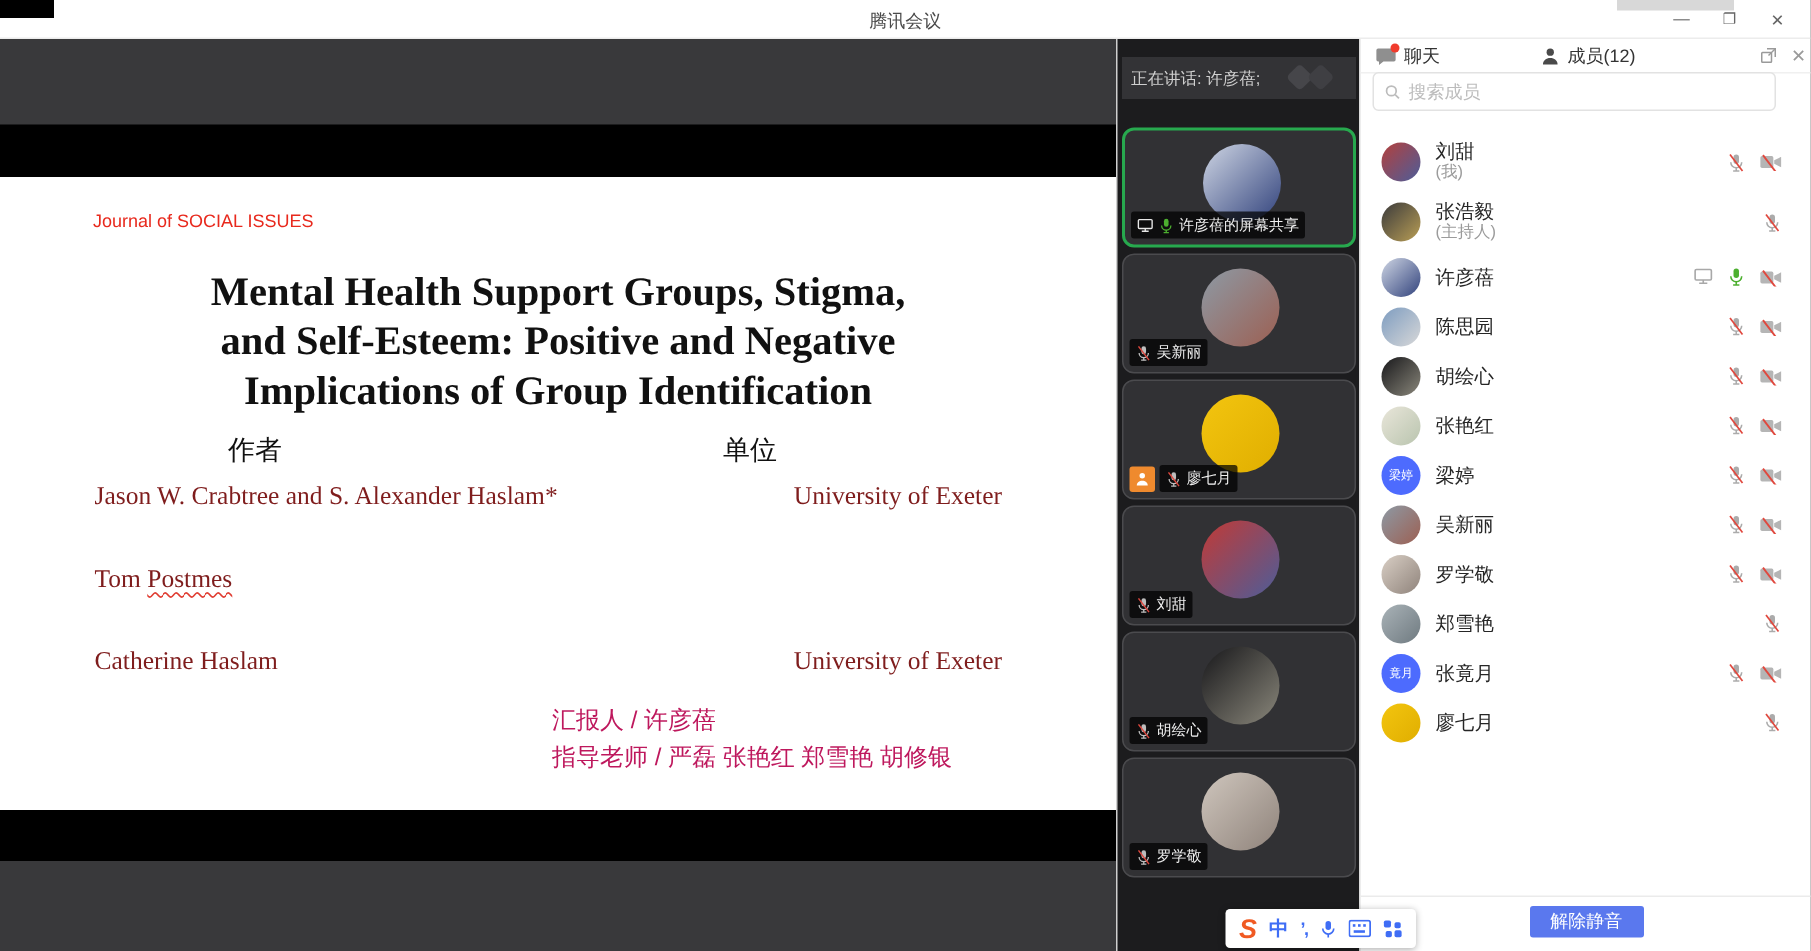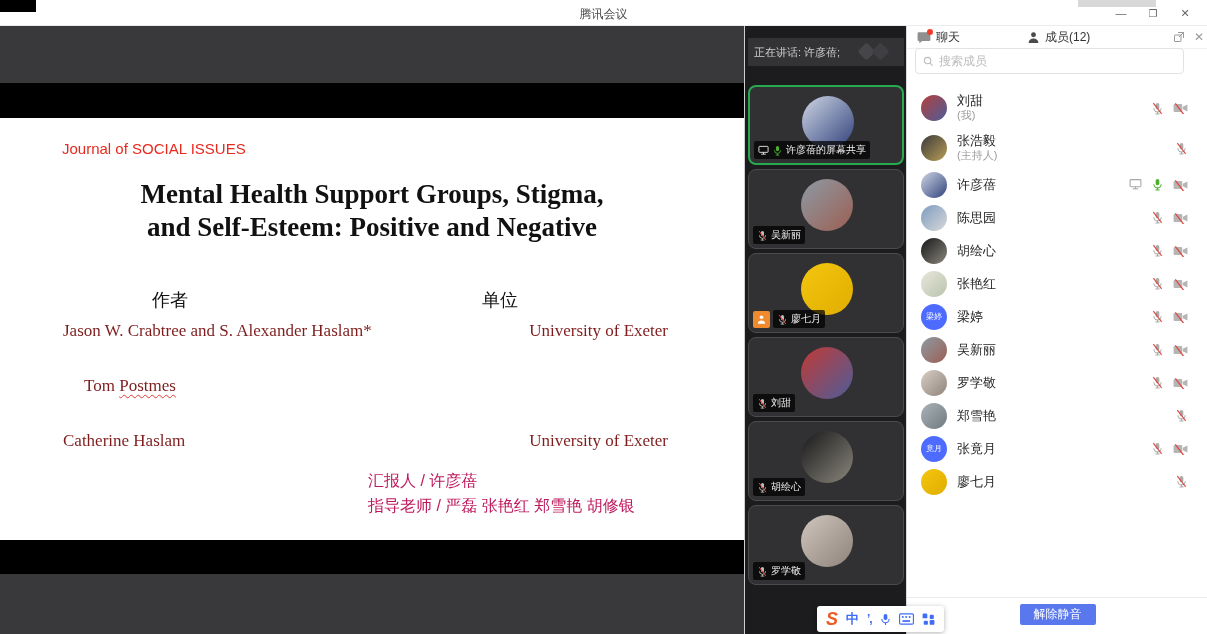--- a/index.html
+++ b/index.html
@@ -13,21 +13,21 @@
   .win-controls { position:absolute; right:8px; top:3px; display:flex; gap:4px; }
   .win-btn { width:28px; height:20px; display:flex; align-items:center; justify-content:center; font-size:11px; color:#666; cursor:default; }
   .artifact-tl { position:absolute; left:0; top:0; width:36px; height:12px; background:#000; }
   .artifact-tr { position:absolute; left:1078px; top:0; width:78px; height:7px; background:#d8d8d8; }
 
   
   .share-area { position:absolute; left:0; top:26px; width:744px; height:608px; background:#39393b; }
   .bar-black-top { position:absolute; left:0; top:57px; width:744px; height:35px; background:#000; }
   .bar-black-bottom { position:absolute; left:0; top:514px; width:744px; height:34px; background:#000; }
   .slide { position:absolute; left:0; top:92px; width:744px; height:422px; background:#ffffff; font-family:"Liberation Serif","DejaVu Serif",serif; }
-  .journal { position:absolute; left:62px; top:22px; font-family:"Liberation Sans","DejaVu Sans",sans-serif; font-size:15px; }
+  .journal { position:absolute; left:62px; top:22px; font-family:"Liberation Sans","DejaVu Sans",sans-serif; font-size:12px; }
   .slide-title { position:absolute; left:0; top:60px; width:744px; text-align:center; font-weight:bold; font-size:27px; line-height:33px; color:#111; }
   .col-head { position:absolute; top:170px; font-family:"Liberation Sans","DejaVu Sans",sans-serif; font-size:18px; color:#111; }
   .col-head.author { left:152px; }
   .col-head.affil  { left:482px; }
   .author-row { position:absolute; left:63px; width:605px; display:flex; justify-content:space-between; font-size:17px; color:#7f1d1d; }
   .author-row .spell { text-decoration:underline wavy #e03c31 1px; text-underline-offset:3px; }
   .presenter-block { position:absolute; left:368px; top:350px; font-family:"Liberation Sans","DejaVu Sans",sans-serif; font-size:16px; font-weight:500; color:#be185d; line-height:25px; }
 
   
   .video-strip { position:absolute; left:744px; top:26px; width:162px; height:608px; background:#1c1c1e; border-left:1px solid #cfcfcf; }
@@ -90,29 +90,30 @@
   <div class="artifact-tr"></div>
 
   <div class="share-area">
     <div class="bar-black-top"></div>
     <div class="bar-black-bottom"></div>
     <div class="slide">
       <div class="journal" style="color: rgb(232, 41, 29);">Journal of SOCIAL ISSUES</div>
       <div class="slide-title">
         <div>Mental Health Support Groups, Stigma,</div>
         <div>and Self-Esteem: Positive and Negative</div>
+        <div>Implications of Group Identification</div>
       </div>
       <div class="col-head author">作者</div>
       <div class="col-head affil">单位</div>
       <div id="author-rows">
           <div class="author-row" style="top: 203px;">
             <span>Jason W. Crabtree and S. Alexander Haslam*</span>
             <span>University of Exeter</span>
           </div>
-          <div class="author-row" style="top: 258px; margin-left: 21px;">
+          <div class="author-row" style="top: 258px;">
             <span>Tom <span class="spell">Postmes</span></span>
           </div>
           <div class="author-row" style="top: 313px;">
             <span>Catherine Haslam</span>
             <span>University of Exeter</span>
           </div>
         </div>
       <div class="presenter-block">
         <div>汇报人 / 许彦蓓</div>
         <div>指导老师 / 严磊 张艳红 郑雪艳 胡修银</div>

